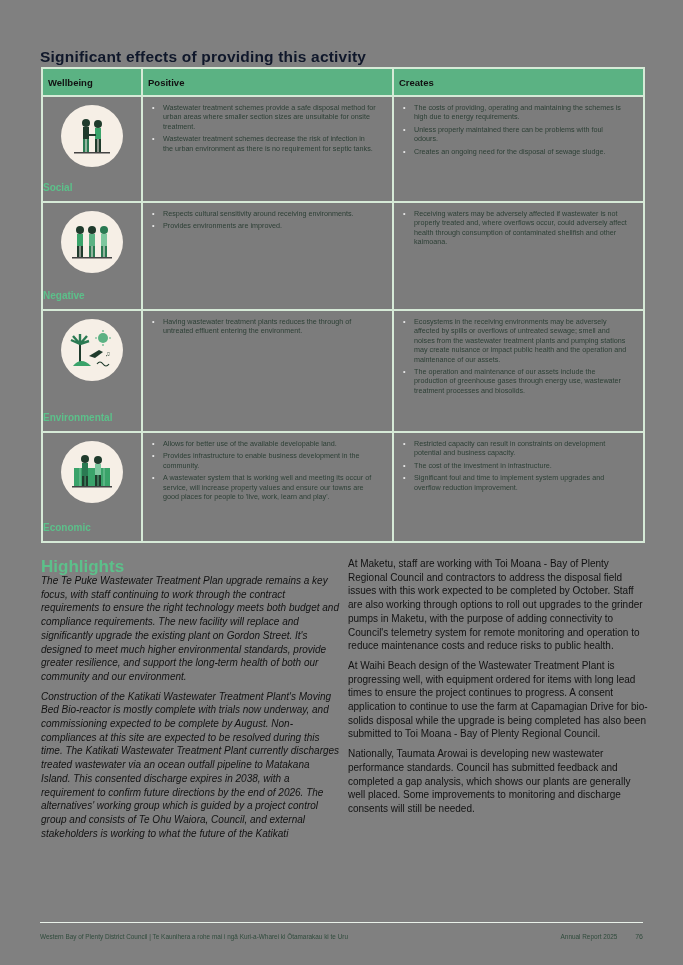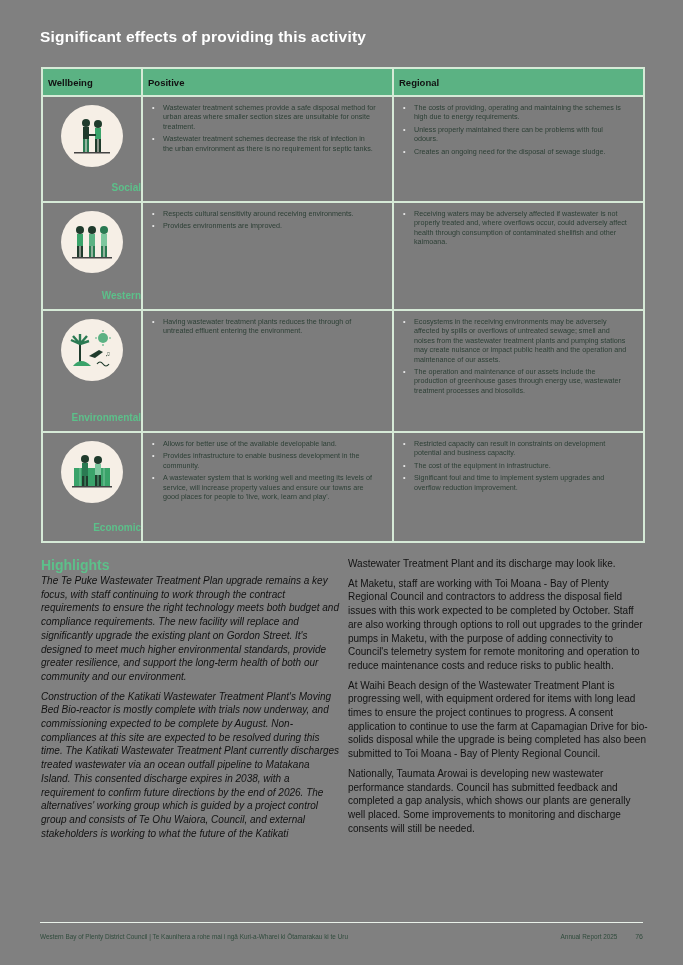--- a/index.html
+++ b/index.html
@@ -1,54 +1,54 @@
 <!DOCTYPE html>
 <html><head>
 <meta charset="utf-8">
 <style>
   * { box-sizing: border-box; margin: 0; padding: 0; }
   html, body { width: 683px; height: 965px; background: #808080; overflow: hidden; }
   body { font-family: "Liberation Sans", sans-serif; color: #1e1e1e; position: relative; }
 
   .section-title {
-    position: absolute; left: 40px; top: 28px;
-    font-size: 15.5px; font-weight: bold; color: #ffffff; letter-spacing: 0.2px;
+    position: absolute; left: 40px; top: 48px;
+    font-size: 15.5px; font-weight: bold; color: #0f172a; letter-spacing: 0.2px;
   }
 
   table.effects {
     position: absolute; left: 41px; top: 67px; width: 602px;
     border-collapse: collapse; table-layout: fixed;
   }
   table.effects th, table.effects td { border: 2px solid #d6ead7; }
   table.effects thead th {
     background: #5bb283; color: #111; font-size: 9.5px; font-weight: bold;
     text-align: left; height: 28px; padding: 0 5px; margin-left: 36px;
   }
   table.effects td { vertical-align: top; background: #7c7c7c; }
-  td.wb-cell { text-align: right; position: relative; padding-top: 8px; }
+  td.wb-cell { text-align: left; position: relative; padding-top: 8px; }
   .wb-icon {
     width: 62px; height: 62px; border-radius: 50%; background: #f6efe6;
     margin: 0 auto; display: flex; align-items: center; justify-content: center;
   }
   .wb-label {
     position: absolute; left: 0; right: 0; bottom: 8px;
     font-size: 10px; font-weight: bold; color: #5cc08a;
   }
   ul.effect-list { list-style: none; padding: 6px 16px 6px 8px; }
   ul.effect-list li {
     position: relative; padding-left: 12px; font-size: 7.2px; line-height: 9.4px;
     color: #2c3f35; margin-bottom: 3px;
   }
   ul.effect-list li::before {
     content: "•"; position: absolute; left: 1px; top: 0; color: #e8e8e8;
   }
 
   .highlights-title {
     position: absolute; left: 41px; top: 557px;
-    font-size: 14px; font-weight: bold; color: #5cc08a;
+    font-size: 17px; font-weight: bold; color: #5cc08a;
   }
   .col {
     position: absolute; font-size: 10px; line-height: 13.7px; color: #111;
   }
   .col p { margin-bottom: 6px; }
   .col-left { left: 41px; top: 574px; width: 300px; font-style: italic; }
   .col-right { left: 348px; top: 557px; width: 300px; }
 
   .footer-rule {
     position: absolute; left: 40px; top: 922px; width: 603px; height: 1px; background: #eaf2ea;
@@ -69,21 +69,21 @@
 <table class="effects">
   <colgroup>
     <col style="width:100px">
       <col style="width:251px">
       <col style="width:251px">
   </colgroup>
   <thead>
     <tr>
       <th>Wellbeing</th>
       <th>Positive</th>
-      <th>Regional</th>
+      <th>Creates</th>
     </tr>
   </thead>
   <tbody>
 
     <tr style="height:106px">
       <td class="wb-cell">
         <div class="wb-icon">
           <svg width="40" height="42" viewBox="0 0 40 42">
             <circle cx="14" cy="8" r="4" fill="#1f3b2c"></circle>
               <rect x="11" y="12" width="6" height="12" fill="#1f3b2c"></rect>
@@ -126,21 +126,21 @@
               <rect x="19" y="12" width="6" height="12" fill="#5bb283"></rect>
             <rect x="19" y="24" width="2.5" height="11" fill="#2a7a52"></rect>
               <rect x="22.5" y="24" width="2.5" height="11" fill="#2a7a52"></rect>
             <circle cx="34" cy="8" r="4" fill="#2a7a52"></circle>
               <rect x="31" y="12" width="6" height="12" fill="#7dc79e"></rect>
             <rect x="31" y="24" width="2.5" height="11" fill="#2a7a52"></rect>
               <rect x="34.5" y="24" width="2.5" height="11" fill="#2a7a52"></rect>
             <rect x="2" y="35" width="40" height="1.5" fill="#444"></rect>
           </svg>
         </div>
-        <div class="wb-label">Western</div>
+        <div class="wb-label">Negative</div>
       </td>
       <td>
         <ul class="effect-list">
           <li>Respects cultural sensitivity around receiving environments.</li>
           <li>Provides environments are improved.</li>
         </ul>
       </td>
       <td>
         <ul class="effect-list">
           <li>Receiving waters may be adversely affected if wastewater is not properly treated and, where overflows occur, could adversely affect health through consumption of contaminated shellfish and other kaimoana.</li>
@@ -203,43 +203,42 @@
               <rect x="28.5" y="23" width="2.5" height="11" fill="#1f3b2c"></rect>
             <rect x="2" y="34" width="40" height="1.5" fill="#444"></rect>
           </svg>
         </div>
         <div class="wb-label">Economic</div>
       </td>
       <td>
         <ul class="effect-list">
           <li>Allows for better use of the available developable land.</li>
           <li>Provides infrastructure to enable business development in the community.</li>
-          <li>A wastewater system that is working well and meeting its levels of service, will increase property values and ensure our towns are good places for people to 'live, work, learn and play'.</li>
+          <li>A wastewater system that is working well and meeting its occur of service, will increase property values and ensure our towns are good places for people to 'live, work, learn and play'.</li>
         </ul>
       </td>
       <td>
         <ul class="effect-list">
           <li>Restricted capacity can result in constraints on development potential and business capacity.</li>
-          <li>The cost of the equipment in infrastructure.</li>
+          <li>The cost of the investment in infrastructure.</li>
           <li>Significant foul and time to implement system upgrades and overflow reduction improvement.</li>
         </ul>
       </td>
     </tr>
   </tbody>
 </table>
 
 <div class="highlights-title">Highlights</div>
 
 <div class="col col-left">
   <p>The Te Puke Wastewater Treatment Plan upgrade remains a key focus, with staff continuing to work through the contract requirements to ensure the right technology meets both budget and compliance requirements. The new facility will replace and significantly upgrade the existing plant on Gordon Street. It's designed to meet much higher environmental standards, provide greater resilience, and support the long-term health of both our community and our environment.</p>
   <p>Construction of the Katikati Wastewater Treatment Plant's Moving Bed Bio-reactor is mostly complete with trials now underway, and commissioning expected to be complete by August. Non-compliances at this site are expected to be resolved during this time. The Katikati Wastewater Treatment Plant currently discharges treated wastewater via an ocean outfall pipeline to Matakana Island. This consented discharge expires in 2038, with a requirement to confirm future directions by the end of 2026. The alternatives' working group which is guided by a project control group and consists of Te Ohu Waiora, Council, and external stakeholders is working to what the future of the Katikati</p>
 </div>
 
 <div class="col col-right">
-  <p>Wastewater Treatment Plant and its discharge may look like.</p>
   <p>At Maketu, staff are working with Toi Moana - Bay of Plenty Regional Council and contractors to address the disposal field issues with this work expected to be completed by October. Staff are also working through options to roll out upgrades to the grinder pumps in Maketu, with the purpose of adding connectivity to Council's telemetry system for remote monitoring and operation to reduce maintenance costs and reduce risks to public health.</p>
   <p>At Waihi Beach design of the Wastewater Treatment Plant is progressing well, with equipment ordered for items with long lead times to ensure the project continues to progress. A consent application to continue to use the farm at Capamagian Drive for bio-solids disposal while the upgrade is being completed has also been submitted to Toi Moana - Bay of Plenty Regional Council.</p>
   <p>Nationally, Taumata Arowai is developing new wastewater performance standards. Council has submitted feedback and completed a gap analysis, which shows our plants are generally well placed. Some improvements to monitoring and discharge consents will still be needed.</p>
 </div>
 
 <div class="footer-rule"></div>
 <div class="footer-left">Western Bay of Plenty District Council | Te Kaunihera a rohe mai i ngā Kuri-a-Wharei ki Ōtamarakau ki te Uru</div>
 <div class="footer-right">
   <span>Annual Report 2025</span>
   <span class="page-num">76</span>

